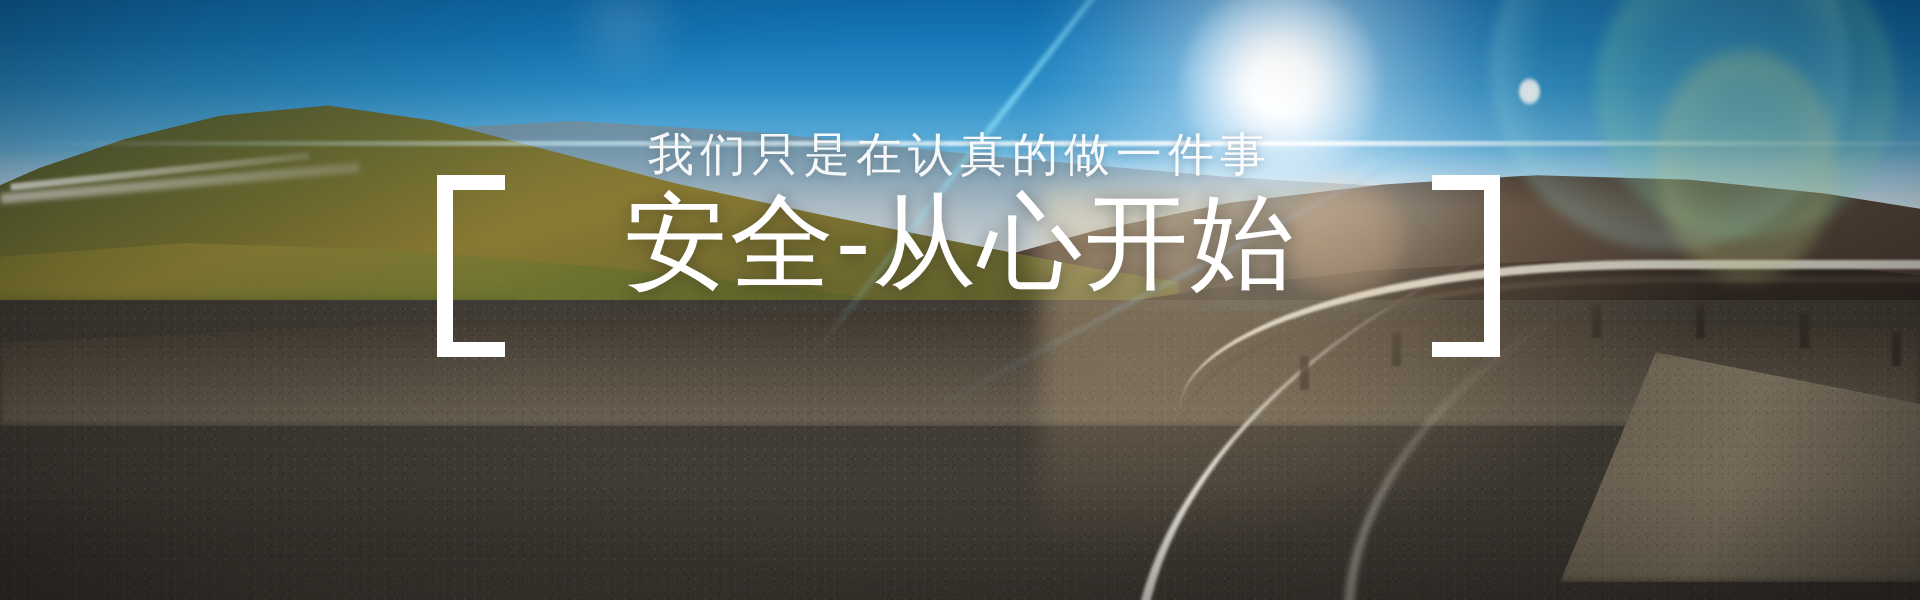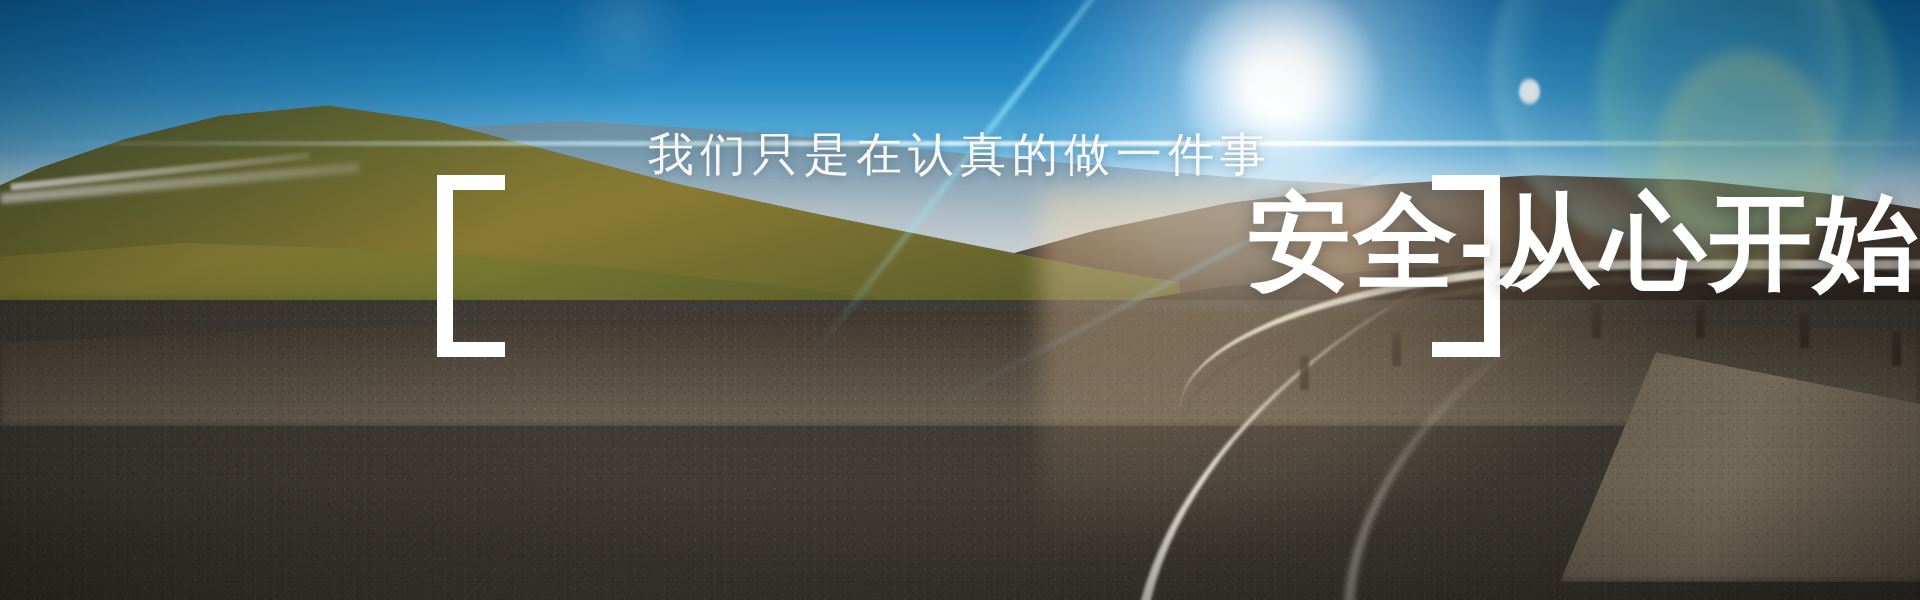--- a/index.html
+++ b/index.html
@@ -297,22 +297,22 @@
 
   .eyebrow {
     position:absolute; left:0; top:124px; width:1920px;
     text-align:center;
     font-size:46px; font-weight:400; letter-spacing:6px;
     color:rgba(255,255,255,.93);
     text-shadow:0 1px 8px rgba(60,70,80,.35);
   }
   .headline {
     position:absolute; left:0; top:186px; width:1920px;
-    text-align:right;
-    font-size:104px; font-weight:700; letter-spacing:2px;
+    text-align:center;
+    font-size:104px; font-weight:400; letter-spacing:2px;
     color:#fff; line-height:1.08;
     text-shadow:0 2px 16px rgba(40,36,30,.45);
   }
   .subtitle {
     position:absolute; left:50%; transform:translateX(-50%);
     top:344px; width:830px;
     text-align:center;
     font-size:17px; font-weight:400; line-height:1.58;
     color:rgba(255,255,255,.95);
     text-shadow:0 1px 6px rgba(30,26,20,.6);

